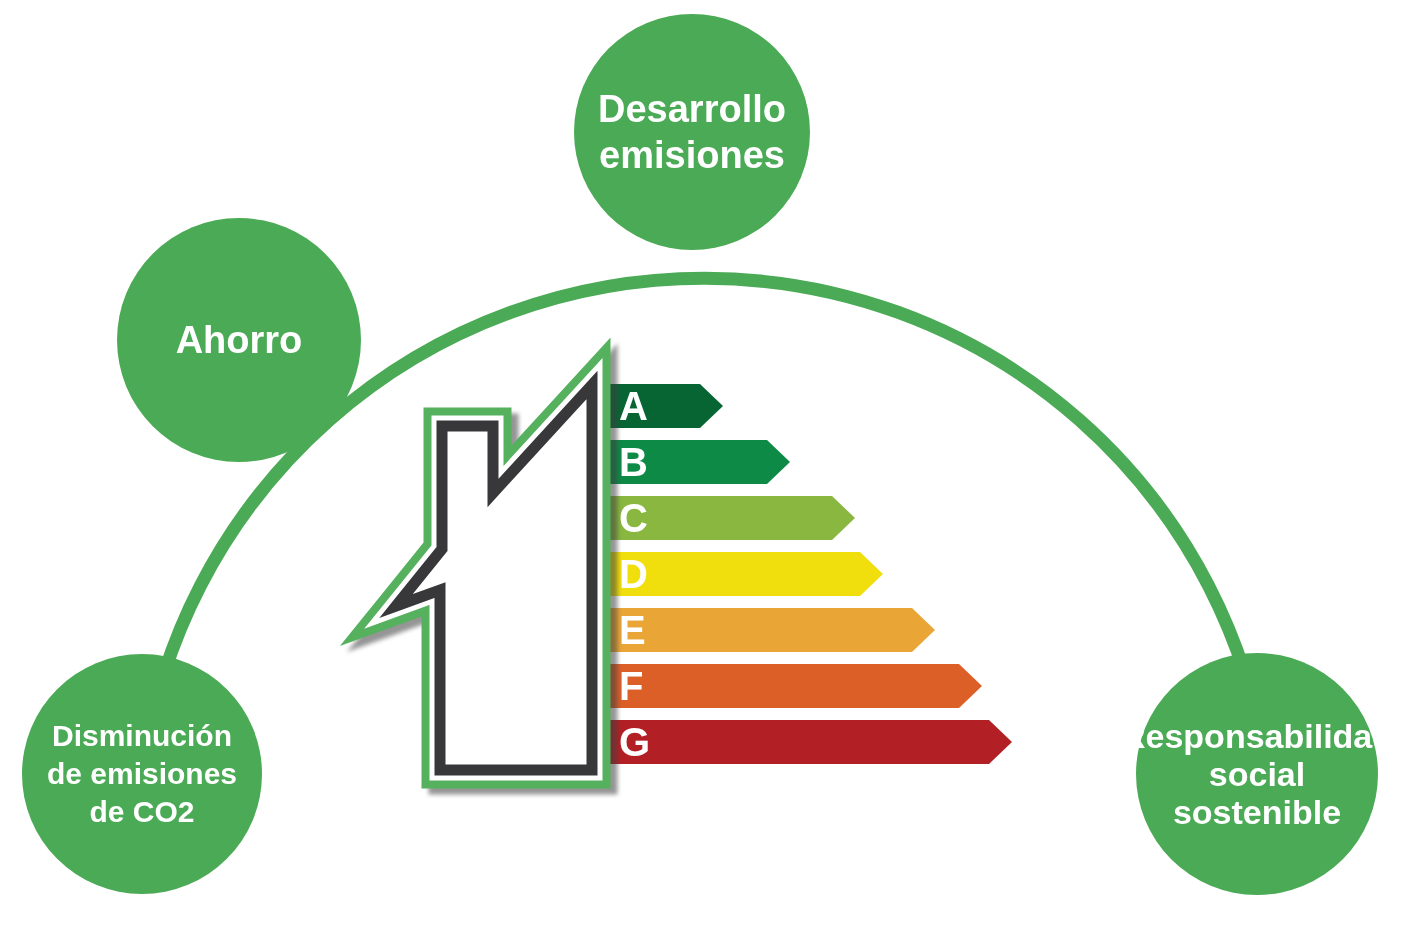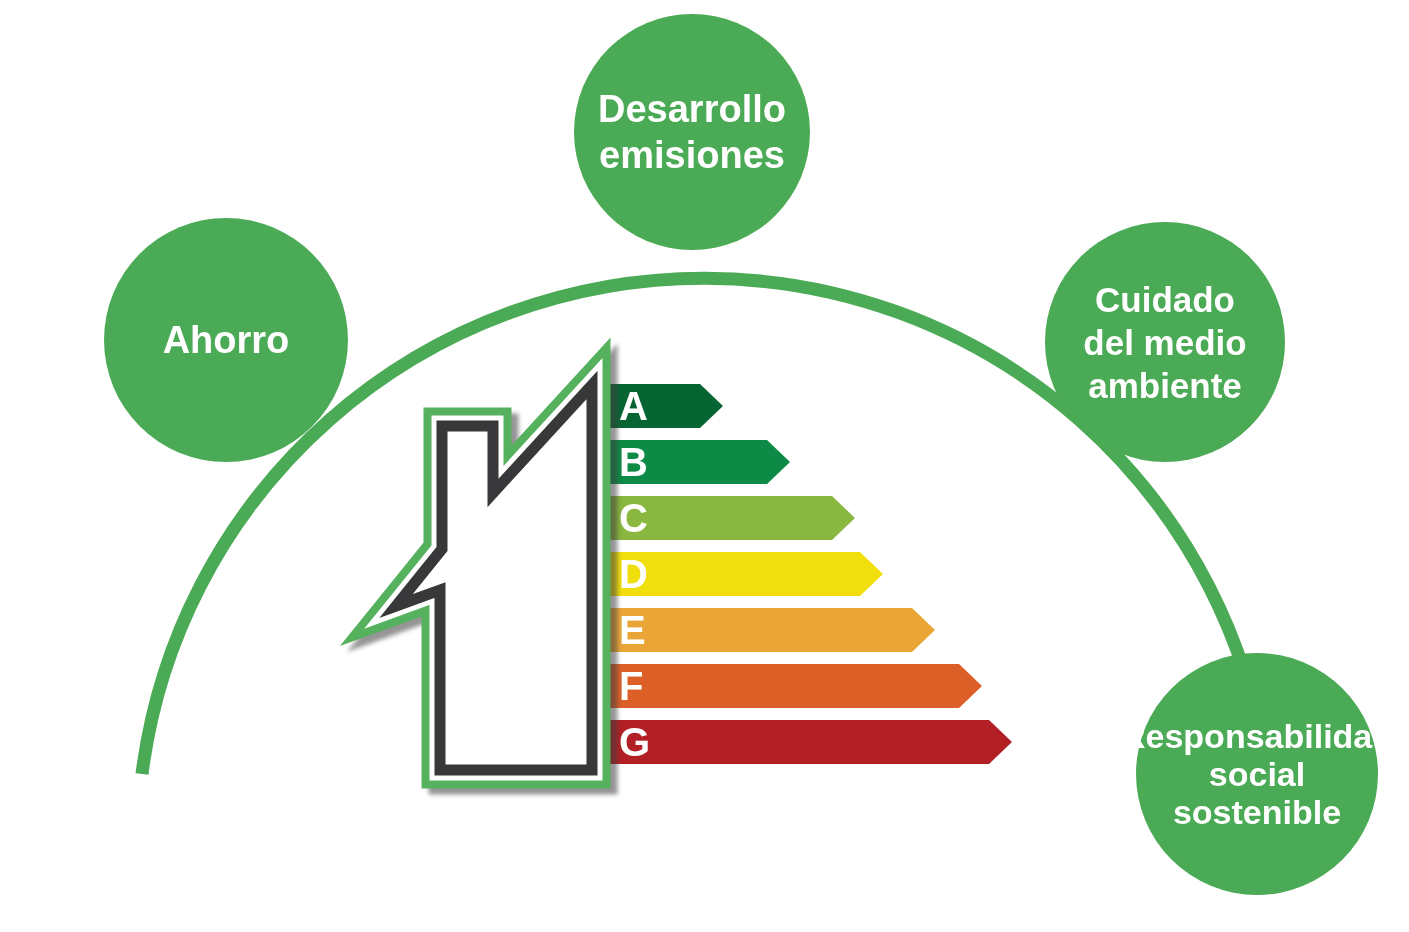--- a/index.html
+++ b/index.html
@@ -11,21 +11,21 @@
   .arc-svg{position:absolute;left:0;top:0;z-index:0;}
   .arc-path{fill:none;stroke:var(--circle-green);stroke-width:13px;}
 
   .node{
     position:absolute;border-radius:50%;background:var(--circle-green);
     color:#fff;display:flex;flex-direction:column;align-items:center;justify-content:center;
     text-align:center;font-weight:bold;z-index:2;
   }
   .node .ln{display:block;}
   .node-top   {left:574px;top:14px;  width:236px;height:236px;font-size:38px;line-height:46px;}
-  .node-left  {left:104px;top:218px; width:244px;height:244px;font-size:38px;line-height:47px;}
+  .node-left  {left:117px;top:218px; width:244px;height:244px;font-size:38px;line-height:47px;}
   .node-right {left:1045px;top:222px;width:240px;height:240px;font-size:35px;line-height:43px;}
   .node-bl    {left:22px;top:654px;  width:240px;height:240px;font-size:30px;line-height:38px;}
   .node-br    {left:1136px;top:653px;width:242px;height:242px;font-size:34px;line-height:38px;align-items:center;}
 
   .house-svg{
     position:absolute;left:380px;top:368px;z-index:3;
     filter:drop-shadow(7px 6px 2px rgba(62,62,64,0.55));
   }
   .h-outer{fill:none;stroke:var(--house-green);stroke-width:37px;stroke-linejoin:miter;stroke-miterlimit:6;}
   .h-white{fill:#ffffff;stroke:#ffffff;stroke-width:21px;stroke-linejoin:miter;stroke-miterlimit:6;}
@@ -51,26 +51,26 @@
 
   <div class="node node-top">
     <span class="ln">Desarrollo</span>
     <span class="ln">emisiones</span>
   </div>
 
   <div class="node node-left">
     <span class="ln">Ahorro</span>
   </div>
 
-  <div class="node node-right">
-    <span class="ln">Cuidado</span>
-    <span class="ln">del medio</span>
-    <span class="ln">ambiente</span>
+
+  <div class="node node-bl">
+    <span class="ln">Disminución</span>
+    <span class="ln">de emisiones</span>
+    <span class="ln">de CO2</span>
   </div>
-
 
   <div class="node node-br">
     <span class="ln">Responsabilidad</span>
     <span class="ln">social</span>
     <span class="ln">sostenible</span>
   </div>
 
   <svg class="house-svg" width="240" height="428" viewBox="0 0 240 428" aria-hidden="true">
     <path class="h-outer" d="M16 238 L62 181 L62 58 L113 58 L113 125 L212 17 L212 402 L60 402 L60 222 Z"></path>
     <path class="h-white" d="M16 238 L62 181 L62 58 L113 58 L113 125 L212 17 L212 402 L60 402 L60 222 Z"></path>

